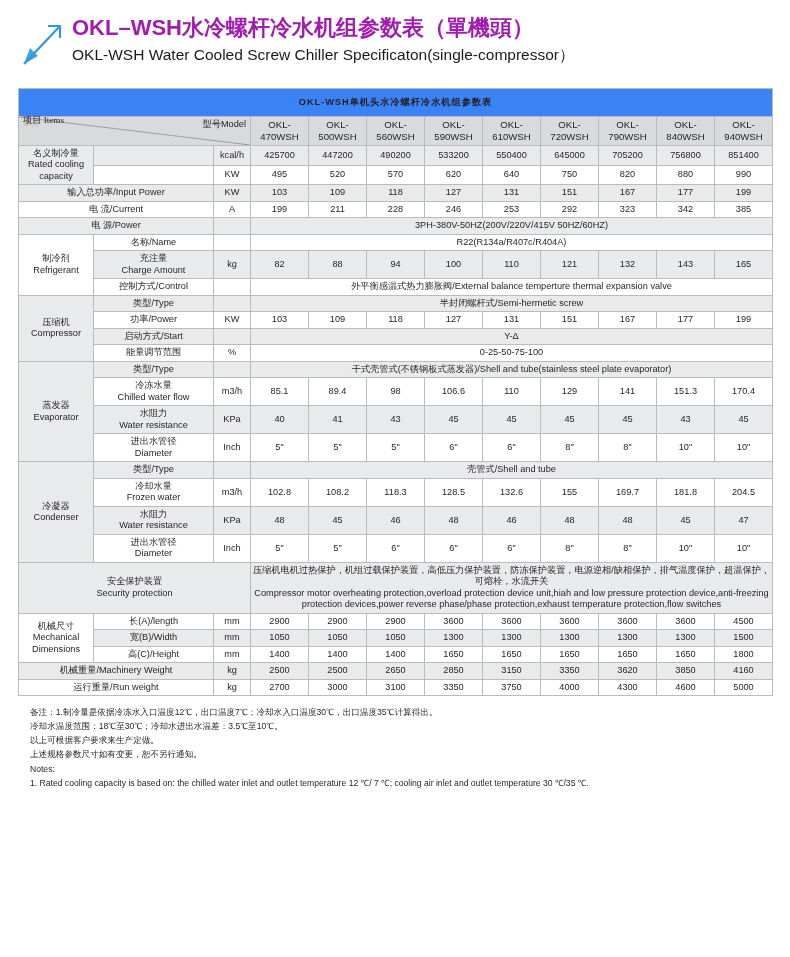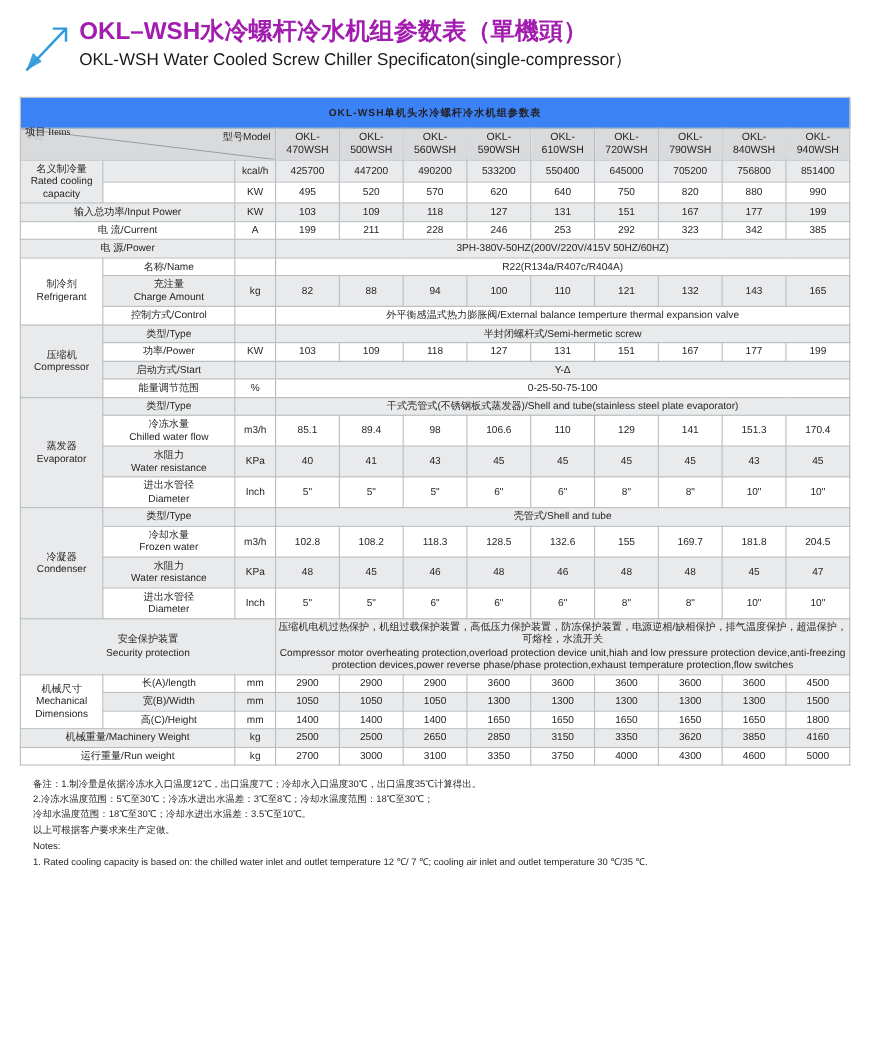--- a/index.html
+++ b/index.html
@@ -415,23 +415,23 @@
             <td>4600</td>
             <td>5000</td>
           </tr>
         </tbody>
     </table>
   </div>
 
   <div class="notes">
     <div id="notes-cn">
         <div class="ln">备注：1.制冷量是依据冷冻水入口温度12℃，出口温度7℃；冷却水入口温度30℃，出口温度35℃计算得出。</div>
-        <div class="ln">2.冷冻水温度范围：5℃至30℃；冷冻水进出水温差：3℃至8℃；冷却水温度范围：18℃至30℃；</div>
         <div class="ln">冷却水温度范围：18℃至30℃；冷却水进出水温差：3.5℃至10℃。</div>
         <div class="ln">以上可根据客户要求来生产定做。</div>
+        <div class="ln">上述规格参数尺寸如有变更，恕不另行通知。</div>
       </div>
     <div class="en">Notes:</div>
     <div id="notes-en">
         <div class="ln">1. Rated cooling capacity is based on: the chilled water inlet and outlet temperature 12 ℃/ 7 ℃; cooling air inlet and outlet temperature 30 ℃/35 ℃.</div>
       </div>
   </div>
 
 </div>
 
 </body></html>

